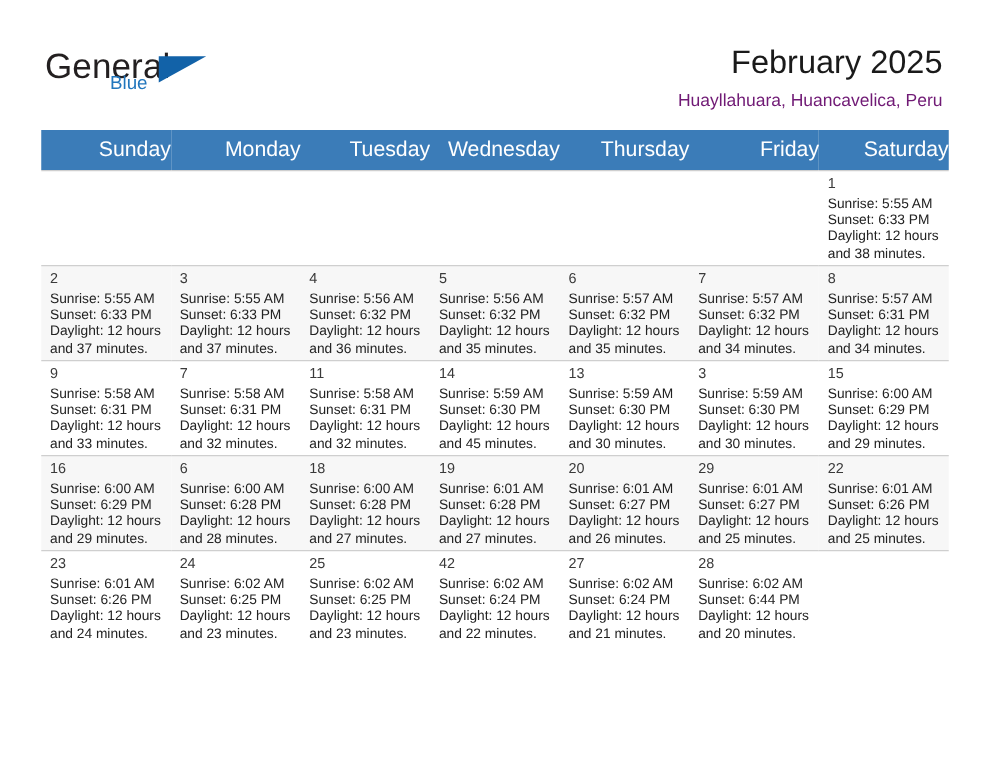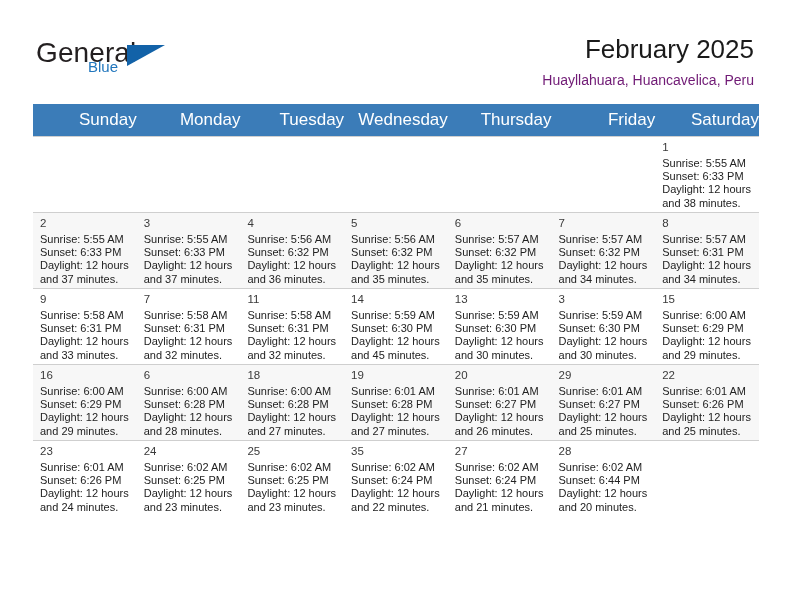--- a/index.html
+++ b/index.html
@@ -446,21 +446,21 @@
               <div class="daynum">25</div>
               <div class="info">
                 <div>Sunrise: 6:02 AM</div>
                 <div>Sunset: 6:25 PM</div>
                 <div class="daylight">Daylight: 12 hours and 23 minutes.</div>
               </div>
             </div>
           </td>
           <td>
             <div class="cell">
-              <div class="daynum">35</div>
+              <div class="daynum">42</div>
               <div class="info">
                 <div>Sunrise: 6:02 AM</div>
                 <div>Sunset: 6:24 PM</div>
                 <div class="daylight">Daylight: 12 hours and 22 minutes.</div>
               </div>
             </div>
           </td>
           <td>
             <div class="cell">
               <div class="daynum">27</div>

